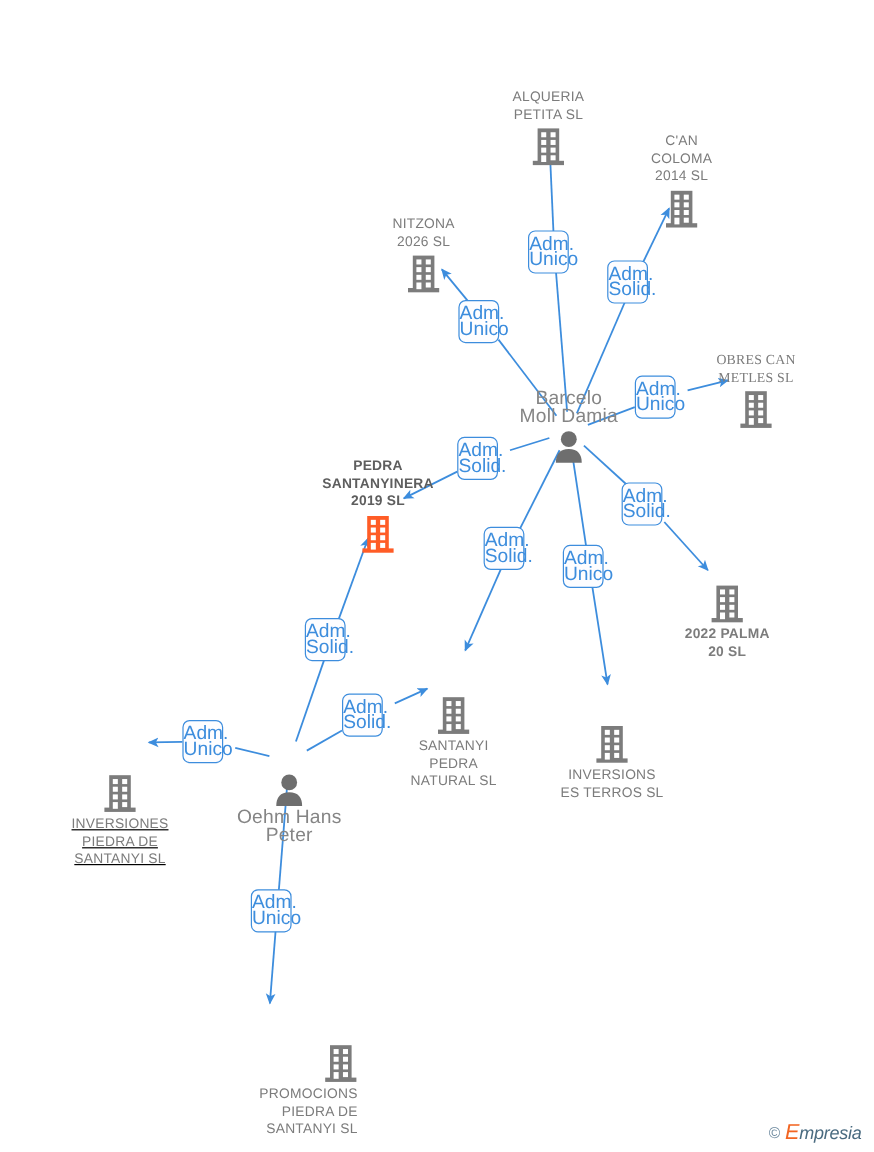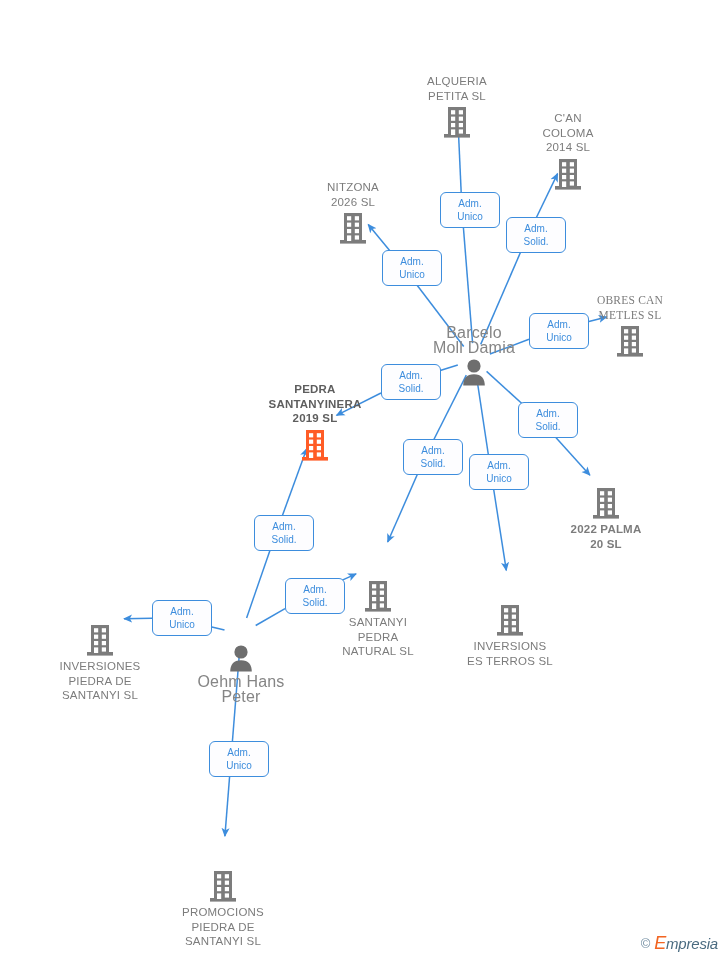--- a/index.html
+++ b/index.html
@@ -67,25 +67,25 @@
   .node.above .label { margin-top: 0; margin-bottom: 2px; }
 
   
   .rel {
     position: absolute;
     box-sizing: border-box;
     border: 1.4px solid #3d8ddd;
     border-radius: 6px;
     background: #fdfdff;
     color: #3d8ddd;
-    font-size: 10px;
+    font-size: 16px;
     line-height: 13px;
     text-align: center;
     padding: 4px 0 4px 0;
-    width: 60px;
+    width: 34px;
     margin-left: -22px;
     z-index: 4;
     white-space: pre-line;
   }
 
   
   #watermark {
     position: absolute;
     right: 10px;
     bottom: 8px;
@@ -331,21 +331,21 @@
             <rect x="15.8" y="18" width="4.2" height="4.2"></rect>
         <rect x="8" y="24.4" width="4.2" height="5.6"></rect>
             <rect x="15.8" y="24.4" width="4.2" height="4.2"></rect>
       </g>
         </svg>
     </span>
     <span class="label">INVERSIONS
 ES TERROS SL</span>
   </div>
 
-  <div class="node company" style="left:100px; top:597px;">
+  <div class="node company" style="left:100px; top:618px;text-decoration:underline;">
     <span class="glyph">
       <svg width="28" height="34" viewBox="0 0 28 34">
           <g fill="#7c7c7c">
         <rect x="5" y="2" width="18" height="28"></rect>
             <rect x="1" y="29" width="26" height="3.6"></rect>
       </g>
           <g fill="#ffffff">
         <rect x="8" y="5.2" width="4.2" height="4.2"></rect>
             <rect x="15.8" y="5.2" width="4.2" height="4.2"></rect>
         <rect x="8" y="11.6" width="4.2" height="4.2"></rect>
@@ -355,21 +355,21 @@
         <rect x="8" y="24.4" width="4.2" height="5.6"></rect>
             <rect x="15.8" y="24.4" width="4.2" height="4.2"></rect>
       </g>
         </svg>
     </span>
     <span class="label">INVERSIONES
 PIEDRA DE
 SANTANYI SL</span>
   </div>
 
-  <div class="node company" style="left:223px; top:843px;">
+  <div class="node company" style="left:223px; top:843px;text-align:right;">
     <span class="glyph">
       <svg width="28" height="34" viewBox="0 0 28 34">
           <g fill="#7c7c7c">
         <rect x="5" y="2" width="18" height="28"></rect>
             <rect x="1" y="29" width="26" height="3.6"></rect>
       </g>
           <g fill="#ffffff">
         <rect x="8" y="5.2" width="4.2" height="4.2"></rect>
             <rect x="15.8" y="5.2" width="4.2" height="4.2"></rect>
         <rect x="8" y="11.6" width="4.2" height="4.2"></rect>

